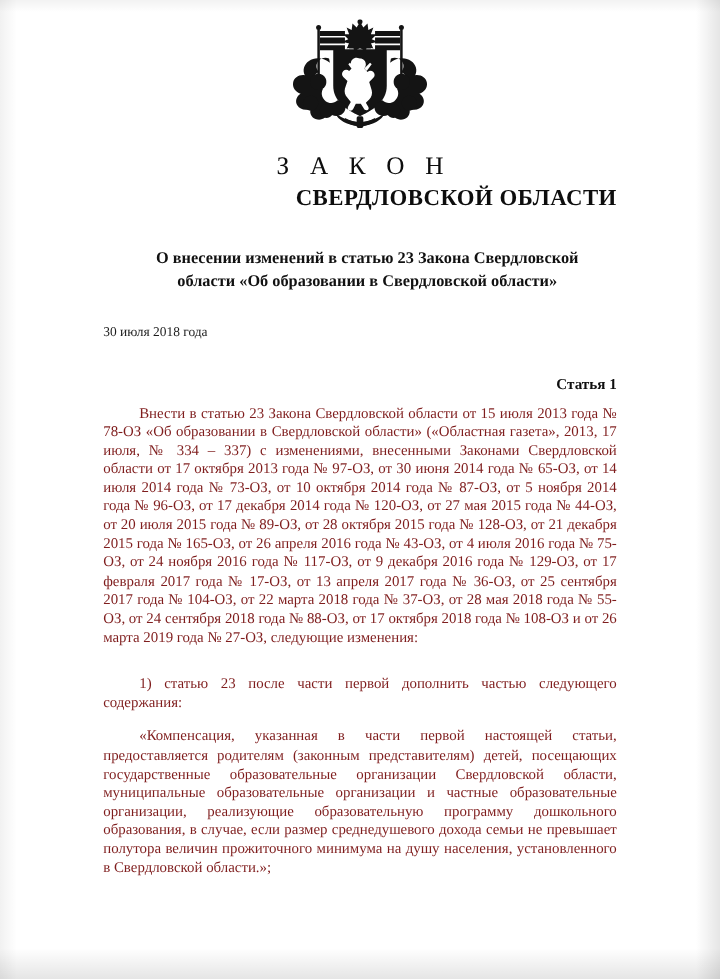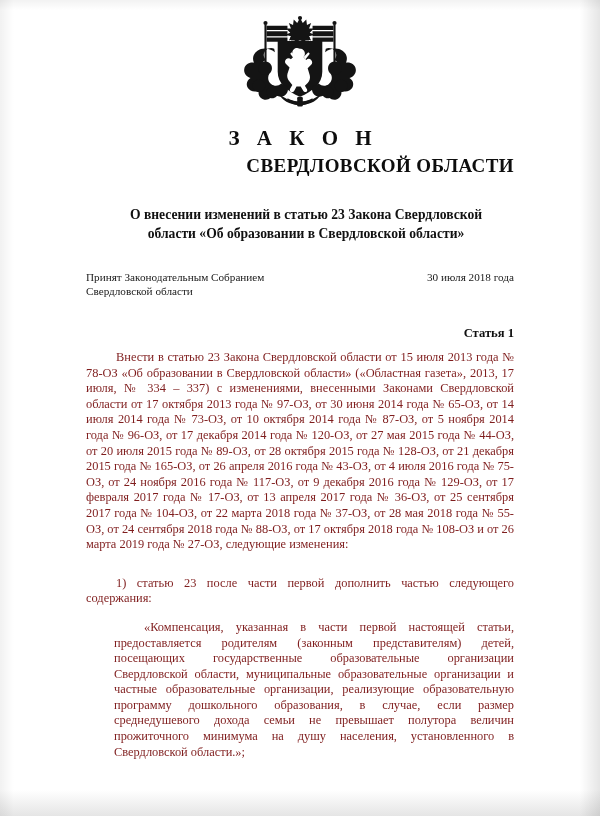--- a/index.html
+++ b/index.html
@@ -55,21 +55,21 @@
   .emblem {
     display: inline-block;
     width: 140px;
     height: 92px;
     vertical-align: top;
   }
 
   
   .law-title {
     text-align: center;
-    font-weight: bold;
+    font-weight: normal;
     font-size: 21px;
     letter-spacing: 6px;
     margin: 22px 0 0 0;
     color: #0d0d0d;
     text-indent: 6px;
   }
   .law-region {
     text-align: right;
     font-weight: bold;
     font-size: 19px;
@@ -114,21 +114,21 @@
     font-size: 12.4px;
     line-height: 15.6px;
     text-align: justify;
     text-justify: inter-word;
     text-indent: 30px;
     margin: 9px 0 0 0;
     color: #7f1d1d;
     hyphens: manual;
   }
   p.body-text.tight { margin-top: 23px; }
-  p.quote-block { margin-top: 13px; margin-left: 28px; }
+  p.quote-block { margin-top: 13px; }
 
   .footer-space { height: 90px; }
 </style>
 </head>
 <body>
 
 <div class="page">
   <div class="content">
 
     <div class="emblem-wrap">
@@ -172,21 +172,20 @@
         </g>
       </svg>
     </div>
 
     <div class="law-title">З А К О Н</div>
     <div class="law-region">СВЕРДЛОВСКОЙ ОБЛАСТИ</div>
 
     <div class="subtitle">О внесении изменений в статью 23 Закона Свердловской области «Об образовании в Свердловской области»</div>
 
     <div class="adopted">
-      <div class="adopted-left">Принят Законодательным Собранием Свердловской области</div>
       <div class="adopted-right">30 июля 2018 года</div>
     </div>
 
     <div class="article-heading">Статья 1</div>
 
     <p class="body-text">Внести в статью 23 Закона Свердловской области от 15 июля 2013 года № 78-ОЗ «Об образовании в Свердловской области» («Областная газета», 2013, 17 июля, № 334 – 337) с изменениями, внесенными Законами Свердловской области от 17 октября 2013 года № 97-ОЗ, от 30 июня 2014 года № 65-ОЗ, от 14 июля 2014 года № 73-ОЗ, от 10 октября 2014 года № 87-ОЗ, от 5 ноября 2014 года № 96-ОЗ, от 17 декабря 2014 года № 120-ОЗ, от 27 мая 2015 года № 44-ОЗ, от 20 июля 2015 года № 89-ОЗ, от 28 октября 2015 года № 128-ОЗ, от 21 декабря 2015 года № 165-ОЗ, от 26 апреля 2016 года № 43-ОЗ, от 4 июля 2016 года № 75-ОЗ, от 24 ноября 2016 года № 117-ОЗ, от 9 декабря 2016 года № 129-ОЗ, от 17 февраля 2017 года № 17-ОЗ, от 13 апреля 2017 года № 36-ОЗ, от 25 сентября 2017 года № 104-ОЗ, от 22 марта 2018 года № 37-ОЗ, от 28 мая 2018 года № 55-ОЗ, от 24 сентября 2018 года № 88-ОЗ, от 17 октября 2018 года № 108-ОЗ и от 26 марта 2019 года № 27-ОЗ, следующие изменения:</p>
 
     <p class="body-text tight">1) статью 23 после части первой дополнить частью следующего содержания:</p>
 
     <p class="body-text quote-block">«Компенсация, указанная в части первой настоящей статьи, предоставляется родителям (законным представителям) детей, посещающих государственные образовательные организации Свердловской области, муниципальные образовательные организации и частные образовательные организации, реализующие образовательную программу дошкольного образования, в случае, если размер среднедушевого дохода семьи не превышает полутора величин прожиточного минимума на душу населения, установленного в Свердловской области.»;</p>

